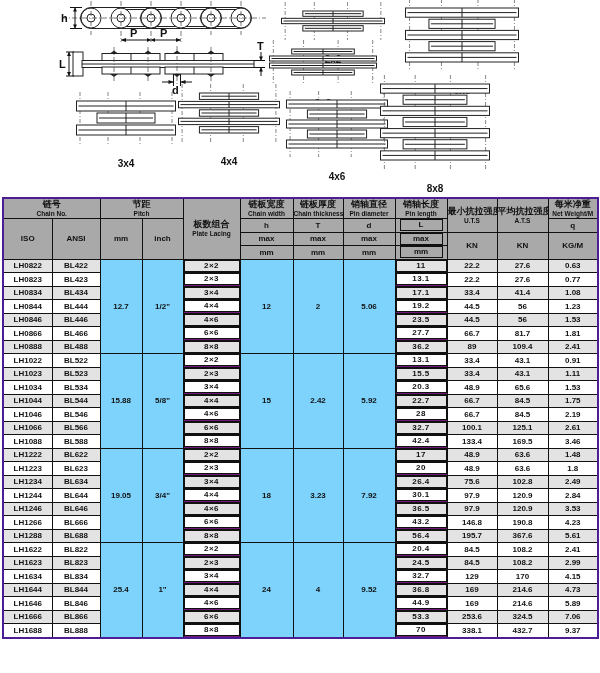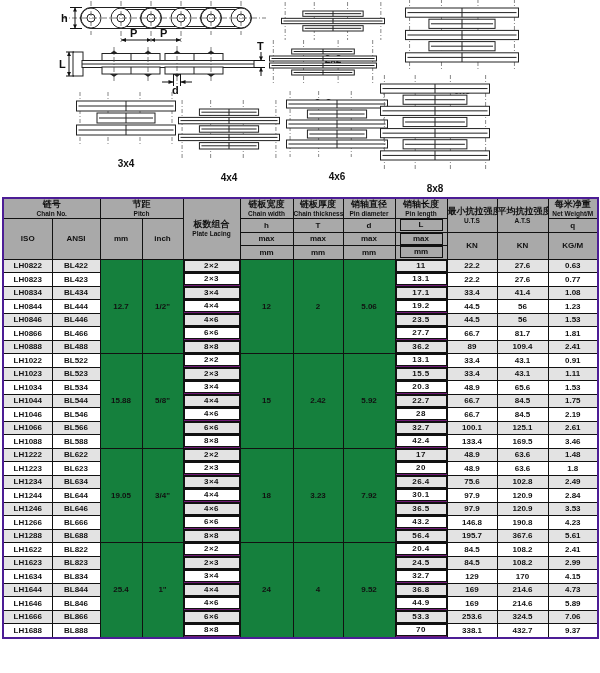--- a/index.html
+++ b/index.html
@@ -18,21 +18,21 @@
   table.spec td{border:1px solid #111;text-align:center;vertical-align:middle;
                 padding:0;overflow:hidden;font:bold 8px "Liberation Sans",sans-serif;
                 height:12.5px;white-space:nowrap;}
   thead td{background:#a9a9a9;}
   .hr1 td{height:28px;}
   .hr2 td,.hr3 td,.hr4 td{height:12px;}
   .zh{font:bold 9px "Liberation Sans",sans-serif;display:block;line-height:11px;}
   .en{font:bold 6.5px "Liberation Sans",sans-serif;display:block;line-height:8px;}
   .shade{background:#e3e3e3;}
   .plain{background:#ffffff;}
-  .merged{background:#15803d;font-size:8px;}
+  .merged{background:#7dd3fc;font-size:8px;}
   td.boxcol{background:#701a75;padding:0 4px;}
   thead td.boxcol{background:#a9a9a9;padding:0 4px;}
   .box{display:block;border:1px solid #111;height:10px;line-height:10px;
        font:bold 8px "Liberation Sans",sans-serif;letter-spacing:.5px;}
   thead .box{background:#a9a9a9;letter-spacing:0;}
 </style>
 </head>
 <body>
 
 <div class="page">
@@ -236,21 +236,21 @@
               <line x1="23" y1="22" x2="77" y2="22"></line>
               <line x1="50" y1="17" x2="50" y2="27"></line>
               <rect x="0.5" y="29" width="99" height="10"></rect>
               <line x1="2.5" y1="34" x2="97.5" y2="34"></line>
               <line x1="50" y1="29" x2="50" y2="39"></line>
             </g>
             <g fill="#222">M25,5 l3,-3 l3,3 l2,0 l3,-3 l3,3 zM57,5 l3,-3 l3,3 l2,0 l3,-3 l3,3 zM25,39 l3,3 l3,-3 l2,0 l3,3 l3,-3 zM57,39 l3,3 l3,-3 l2,0 l3,3 l3,-3 z</g>
           </svg>
           <div class="stack-label">3x4</div>
         </div>
-        <div class="stack" style="left: 178px; top: 104px; width: 102px;">
+        <div class="stack" style="left: 178px; top: 88px; width: 102px;">
           <svg width="102" height="50" viewBox="0 0 102 50">
             <g stroke="#555" stroke-width="0.7" stroke-dasharray="4,2,1,2" fill="none">
               <line x1="4.08" y1="-4" x2="4.08" y2="54"></line>
               <line x1="32.64" y1="-4" x2="32.64" y2="54"></line>
               <line x1="65.28" y1="-4" x2="65.28" y2="54"></line>
               <line x1="97.92" y1="-4" x2="97.92" y2="54"></line>
             </g>
             <g stroke="#222" stroke-width="1" fill="#fff">
               <rect x="21.419999999999998" y="5" width="59.16" height="6.4"></rect>
               <line x1="23.419999999999998" y1="8.2" x2="78.58" y2="8.2"></line>

